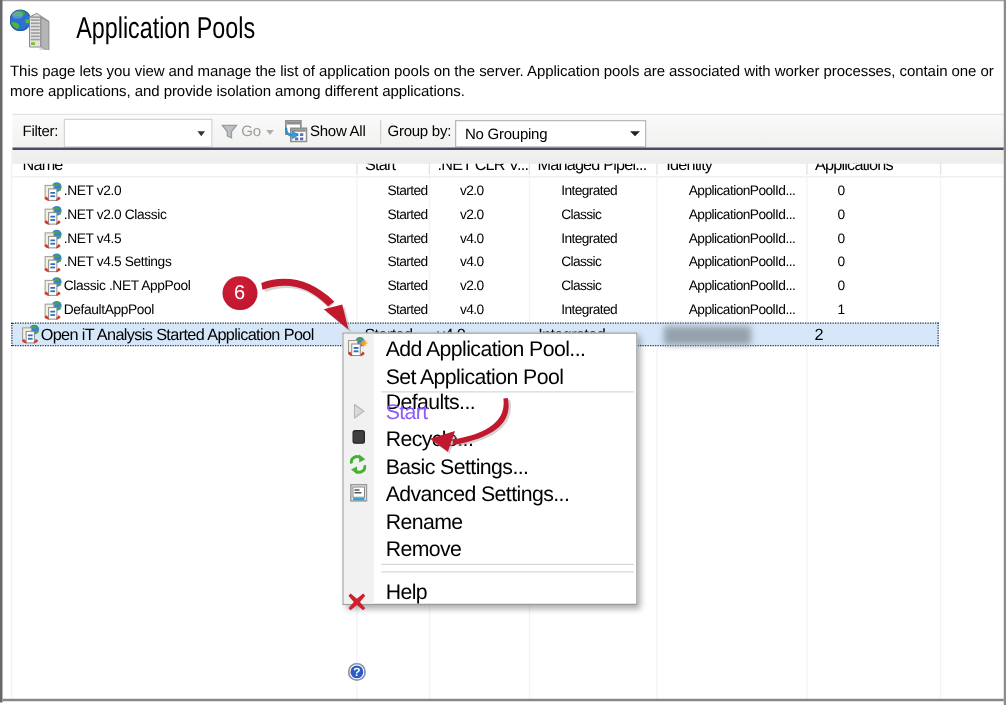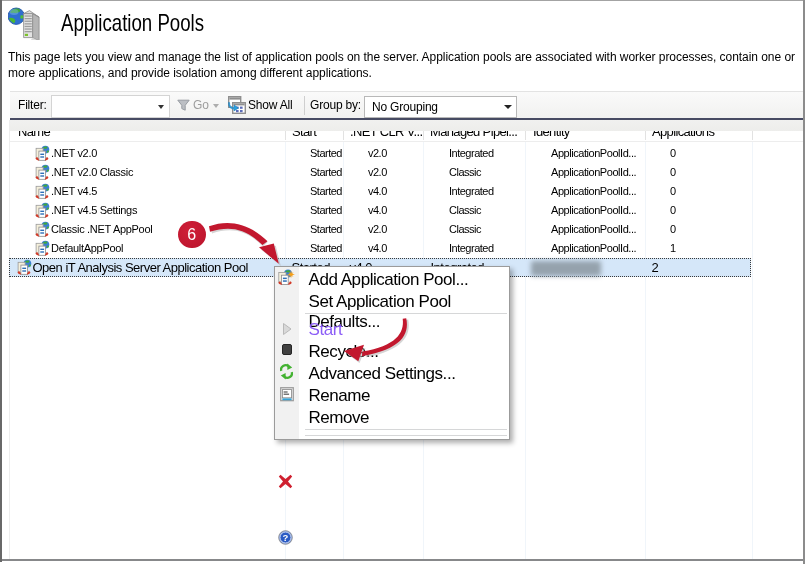--- a/index.html
+++ b/index.html
@@ -259,47 +259,49 @@
  <circle cx="11.4" cy="4.6" r="3.9" fill="#3b7fd4"></circle>
  <path d="M8.6,2.9 Q10.6,1.1 12.7,1.6 Q14.3,2.6 12.7,3.5 Q10.5,4.1 8.6,2.9Z" fill="#41a83c"></path>
  <path d="M13.6,5.2 Q15.3,5.2 14.8,7 Q13.4,8.4 12.6,6.9Z" fill="#4cb335"></path>
  <rect x="2.1" y="3.3" width="7" height="10" fill="#f5f0dc" stroke="#999" stroke-width="0.8"></rect>
  <rect x="4.9" y="6.1" width="6.6" height="9.2" fill="#fff" stroke="#8a8a8a" stroke-width="0.8"></rect>
  <rect x="6.3" y="8.6" width="3.8" height="1.4" fill="#2e6fb8"></rect>
  <rect x="6.3" y="11.3" width="3.8" height="1.4" fill="#2e6fb8"></rect>
  <path d="M3.4,12.1 Q0.4,13.2 2.5,14.8 Q3.6,15.5 5.1,15.7 L4.7,14 Q3.4,13.3 3.4,12.1Z" fill="#d23a28"></path>
  <path d="M12.6,12.1 Q15.6,13.2 13.5,14.8 Q12.4,15.5 10.9,15.7 L11.3,14 Q12.6,13.3 12.6,12.1Z" fill="#d23a28"></path>
 </svg>
-  <span style="left:23px">Open iT Analysis Server Application Pool</span>
+  <span style="left:23px">Open iT Analysis Started Application Pool</span>
   <span style="left:282px">Started</span>
       <span style="left:340px">v4.0</span>
   <span style="left:421px">Integrated</span>
       <span style="left:642px">2</span>
   <div id="blur"></div>
     </div>
   </div>
 
 <div class="abs" id="menu">
   <div class="gutter"></div>
   <div class="mi" id="mi-add">Add Application Pool...</div>
   <div class="mi">Set Application Pool Defaults...</div>
   <div class="msep">
       <div></div>
     </div>
   <div class="mi gray" id="mi-start">Start</div>
   <div class="mi" id="mi-recycle">Recycle...</div>
+  <div class="mi" id="mi-basic">Basic Settings...</div>
   <div class="mi">Advanced Settings...</div>
   <div class="mi">Rename</div>
   <div class="mi" id="mi-remove">Remove</div>
   <div class="msep">
       <div></div>
     </div>
   <div class="msep">
       <div></div>
     </div>
+  <div class="mi" id="mi-help">Help</div>
 </div>
 
 <div class="abs" id="circle6">6</div>
 <svg class="abs" id="arrows">
   <g>
     <path d="M211,228.8 C230.5,221.8 250,225.5 267.5,242.3 L263,246.5 C247,230 231,227 212,233.5 Z" fill="#ababab" opacity="0.5"></path>
     <path d="M280.8,266 L261,249.5 L275.8,245.8Z" fill="#ababab" opacity="0.5"></path>
     <path d="M209,226.3 C228.5,219.3 249,223 267.5,241.3 L262.5,245 C245.5,228 229.5,225.5 210,231.8 Z" fill="#c2182e"></path>
     <path d="M278.8,263.8 L259,247.3 L273.8,243.6Z" fill="#c2182e"></path>
     <path d="M408.2,319.5 C411.5,336 402,350.5 366,357.3 L365.8,353 C397,347.5 406.3,335 404.6,320 Z" fill="#ababab" opacity="0.5"></path>

